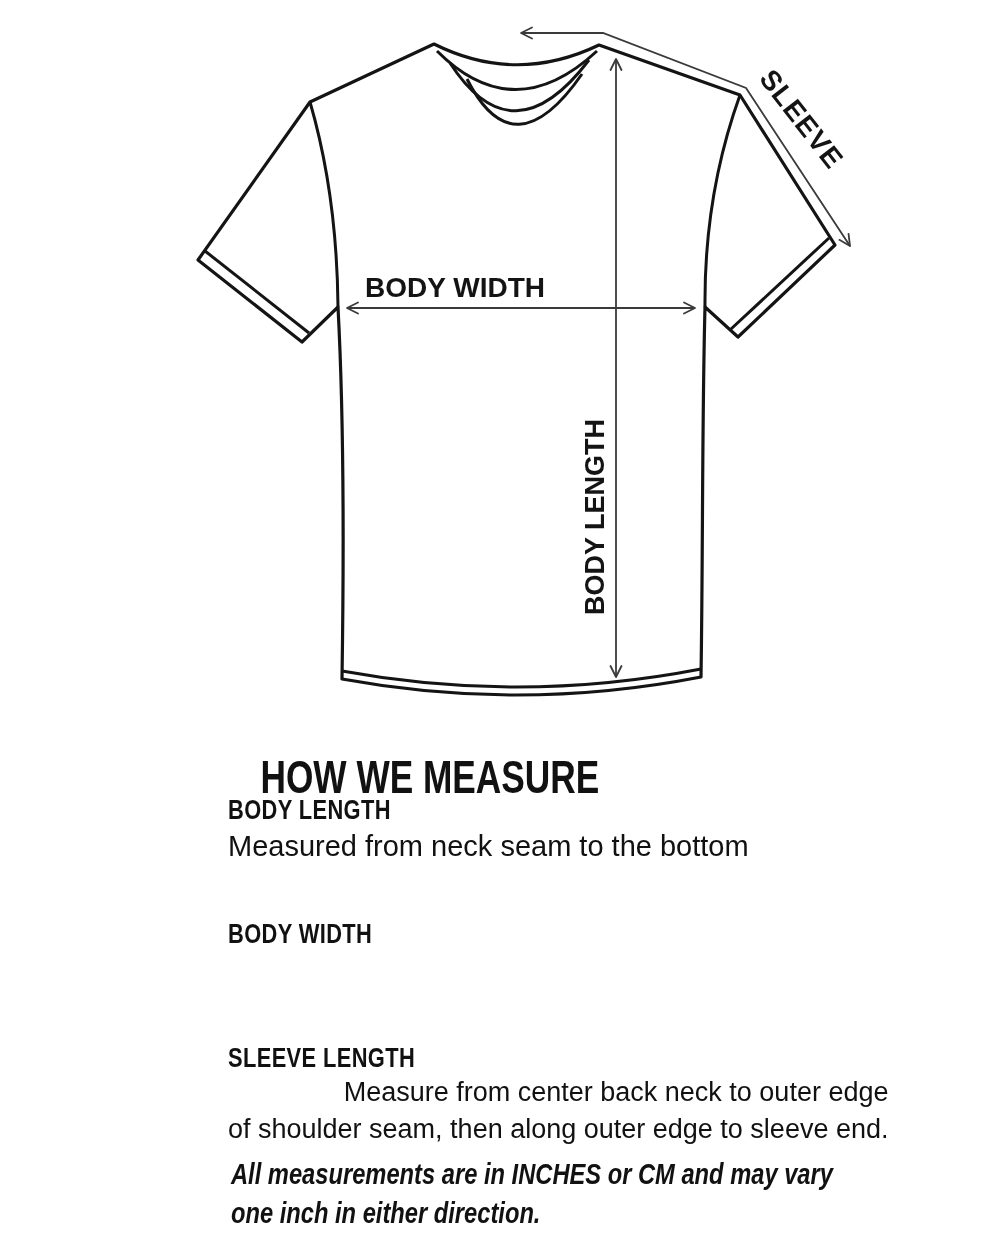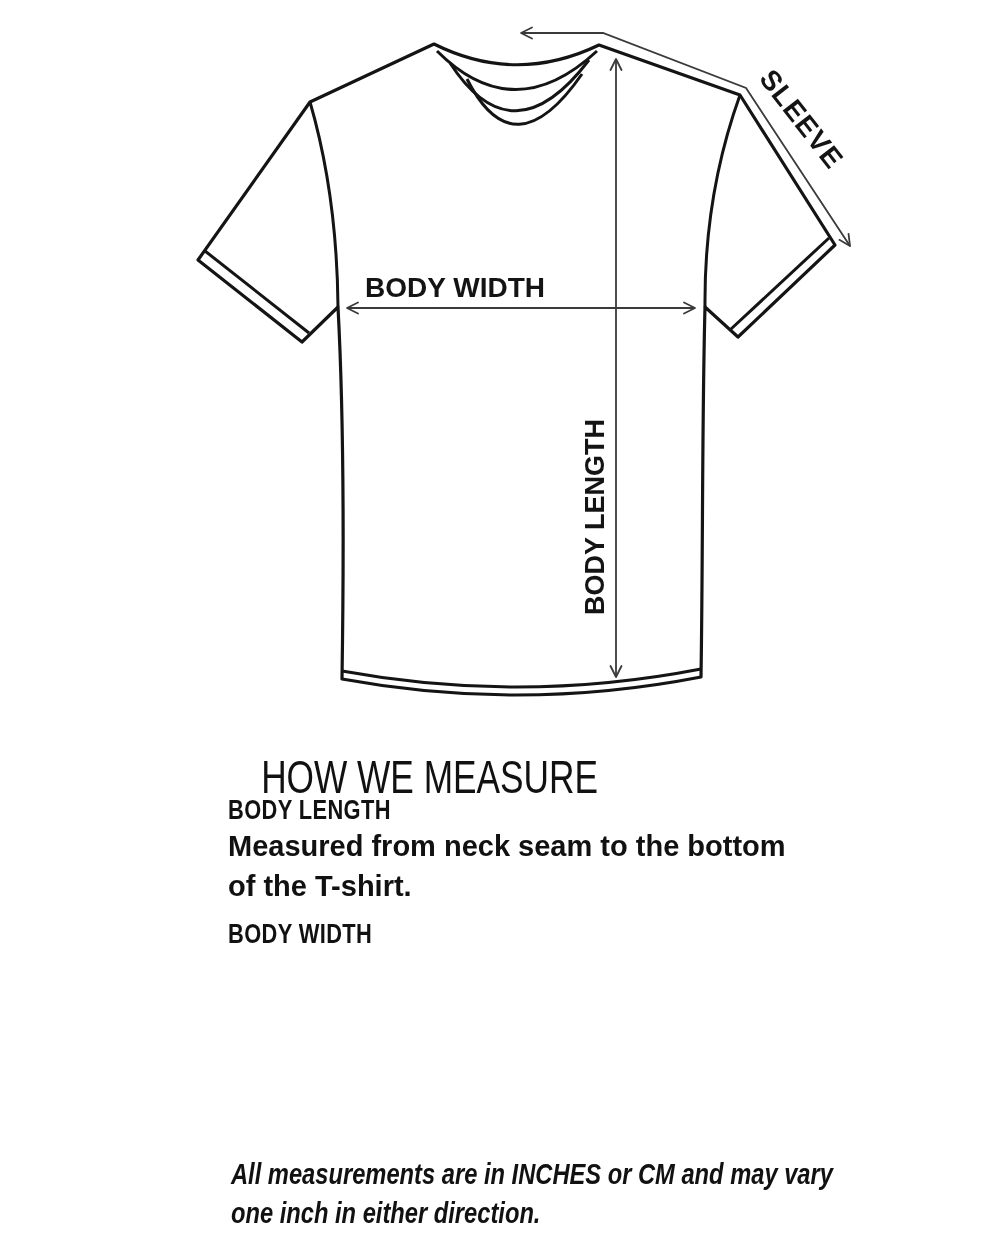--- a/index.html
+++ b/index.html
@@ -13,32 +13,32 @@
   }
   .diagram-wrap{position:absolute;top:0;left:0;width:1000px;height:710px;}
   svg text{
     font-family:"Liberation Sans","DejaVu Sans",sans-serif;
     font-weight:bold;
     fill:#141414;
   }
   .page-title{
     position:absolute;top:722px;left:0;width:860px;
     text-align:center;
-    font-size:47px;font-weight:normal;line-height:1;
+    font-size:47px;font-weight:bold;line-height:1;
     letter-spacing:0px;white-space:nowrap;
   }
   .page-title span{display:inline-block;transform:scaleX(.75);transform-origin:center;}
   .section{position:absolute;left:228px;white-space:nowrap;}
   .section h2{
     margin:0;padding:0;
     font-size:28px;line-height:28px;font-weight:bold;
     transform:scaleX(.78);transform-origin:left center;
     letter-spacing:.5px;
   }
-  .section p{margin:2px 0 0 0;padding:0;font-size:29px;line-height:40px;font-weight:bold;}
+  .section p{margin:2px 0 0 0;padding:0;font-size:29px;line-height:40px;font-weight:normal;text-align:right;}
   .section.sec-sleeve p{font-size:27px;line-height:37px;}
   .sec-bodylength{top:796px;}
   .sec-bodywidth{top:920px;}
   .sec-sleeve{top:1044px;}
   .footnote{
     position:absolute;left:231px;top:1154px;
     font-size:30px;line-height:39px;
     font-weight:bold;font-style:italic;white-space:nowrap;
     transform:scaleX(.79);transform-origin:left top;
   }
@@ -92,27 +92,33 @@
       <text transform="translate(794,125) rotate(52)" text-anchor="middle" font-size="28" letter-spacing="1">SLEEVE</text>
     </svg>
   </div>
 
   <h1 class="page-title"><span>HOW WE MEASURE</span></h1>
 
   <div class="section sec-bodylength">
     <h2>BODY LENGTH</h2>
     <p>
         <span class="line">Measured from neck seam to the bottom</span>
-        <span class="line">of the T-shirt.</span>
       </p>
   </div>
 
   <div class="section sec-bodywidth">
     <h2>BODY WIDTH</h2>
   </div>
 
+  <div class="section sec-sleeve">
+    <h2>SLEEVE LENGTH</h2>
+    <p>
+        <span class="line">Measure from center back neck to outer edge</span>
+        <span class="line">of shoulder seam, then along outer edge to sleeve end.</span>
+      </p>
+  </div>
 
   <div class="footnote">
     <span class="line">All measurements are in INCHES or CM and may vary</span>
     <span class="line">one inch in either direction.</span>
   </div>
 
 </div>
 
 </body></html>

